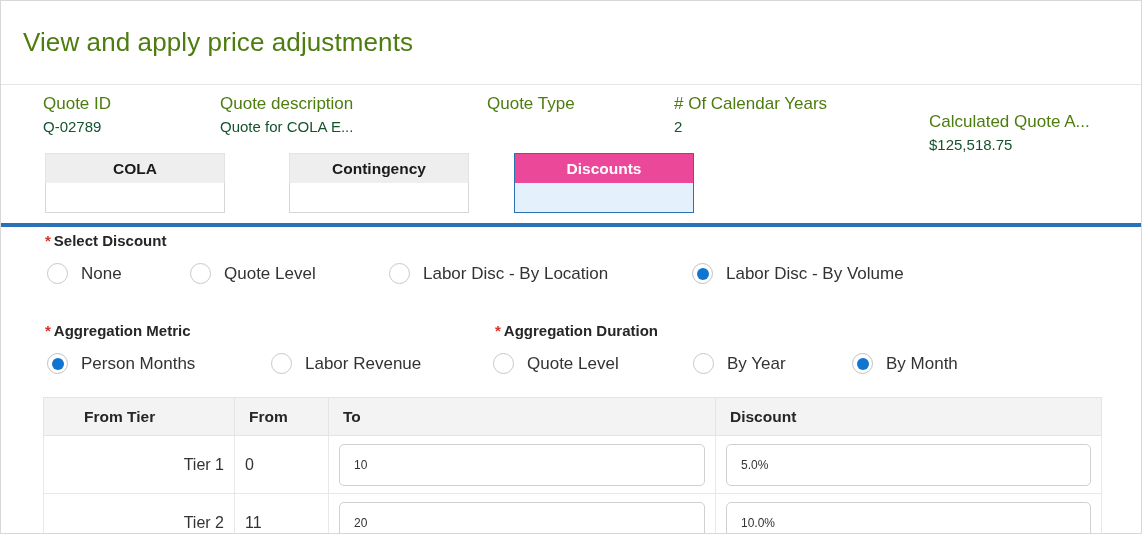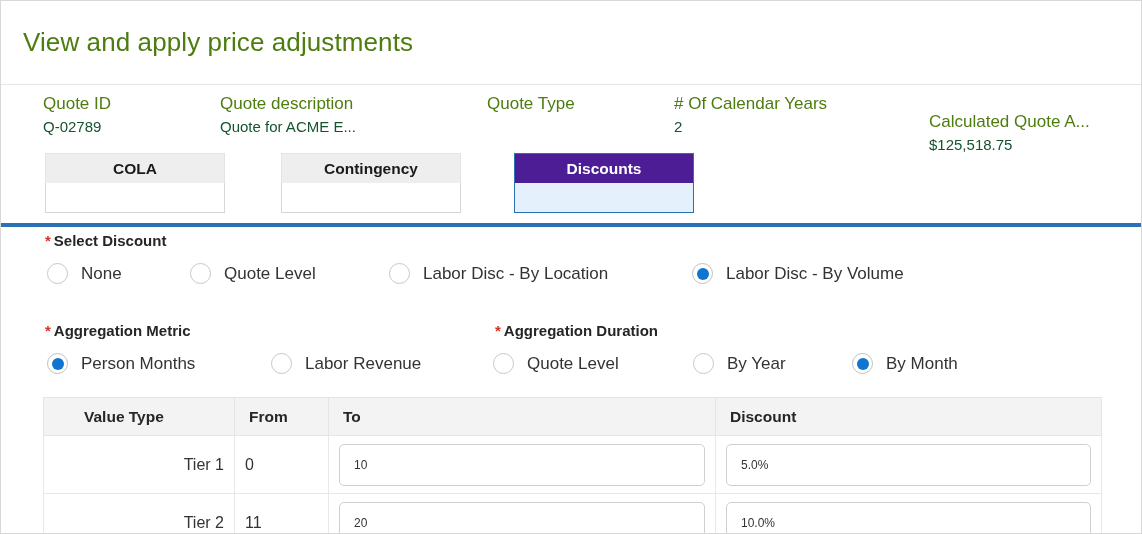--- a/index.html
+++ b/index.html
@@ -97,32 +97,32 @@
     color: #1a1a1a;
     border: 1px solid #e3e3e3;
     border-bottom: none;
   }
   .tab.inactive .tab-body {
     background: #ffffff;
     border: 1px solid #d6d6d6;
     border-top: none;
   }
   .tab.active .tab-head {
-    background: #4c1d95;
+    background: #ec4899;
     color: #ffffff;
     border: 1px solid #2a72b5;
     border-bottom: none;
   }
   .tab.active .tab-body {
     background: #e4f0fb;
     border: 1px solid #2a72b5;
     border-top: none;
   }
   .tab-cola { left: 44px; text-align: center; }
-  .tab-cont { left: 280px; }
+  .tab-cont { left: 288px; }
   .tab-disc { left: 513px; }
 
   .blue-rule {
     position: absolute;
     left: 0;
     right: 0;
     top: 222px;
     height: 4px;
     background: #2a72b5;
   }
@@ -243,21 +243,21 @@
     <div class="page-title">View and apply price adjustments</div>
   </div>
 
   <div class="summary">
     <div class="summary-field f-quote-id">
       <div class="summary-label">Quote ID</div>
       <div class="summary-value">Q-02789</div>
     </div>
     <div class="summary-field f-quote-desc">
       <div class="summary-label">Quote description</div>
-      <div class="summary-value">Quote for ACME E...</div>
+      <div class="summary-value">Quote for COLA E...</div>
     </div>
     <div class="summary-field f-quote-type">
       <div class="summary-label">Quote Type</div>
       <div class="summary-value"></div>
     </div>
     <div class="summary-field f-cal-years">
       <div class="summary-label"># Of Calendar Years</div>
       <div class="summary-value">2</div>
     </div>
     <div class="summary-field f-calc-amt">
@@ -337,21 +337,21 @@
     </div>
     <div class="radio-item" style="left:851px;">
       <span class="radio checked"></span>
       <span class="radio-label">By Month</span>
     </div>
   </div>
 
   <table class="tbl">
     <thead>
       <tr>
-        <th class="first col-tier">Value Type</th>
+        <th class="first col-tier">From Tier</th>
         <th class="col-from">From</th>
         <th class="col-to">To</th>
         <th class="col-disc">Discount</th>
       </tr>
     </thead>
     <tbody>
       <tr>
         <td class="first col-tier">Tier 1</td>
         <td class="col-from">0</td>
         <td class="col-to">

